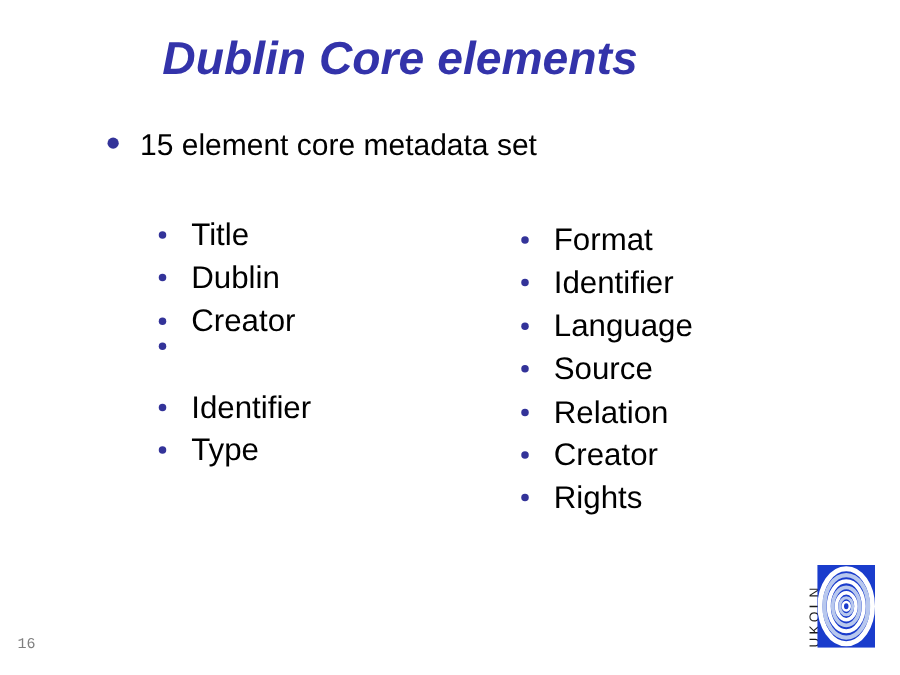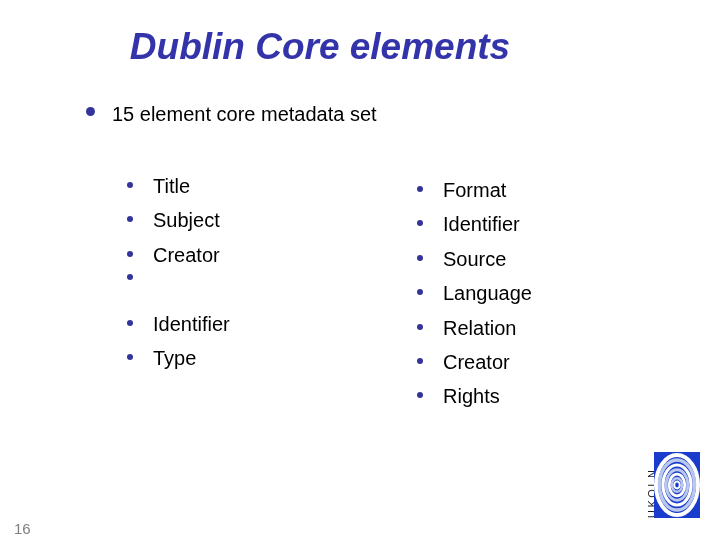--- a/index.html
+++ b/index.html
@@ -49,21 +49,21 @@
     width: 9px;
     height: 9px;
     border-radius: 50%;
     background: #333399;
     display: inline-block;
     position: relative;
     top: -5px;
     flex: none;
   }
   .lead-text {
-    font-size: 20px;
+    font-size: 24px;
     color: #000000;
     margin-left: 17px;
     white-space: nowrap;
   }
 
   
   .col {
     position: absolute;
   }
   .col-left  { left: 127px; top: 176px; }
@@ -78,34 +78,35 @@
     width: 6px;
     height: 6px;
     border-radius: 50%;
     background: #333399;
     display: inline-block;
     position: relative;
     top: -5px;
     flex: none;
   }
   .el-label {
-    font-size: 20px;
+    font-size: 25px;
     color: #000000;
     margin-left: 20px;
     white-space: nowrap;
     line-height: 1;
   }
 
   
   .page-number {
     position: absolute;
     left: 14px;
-    top: 520px;
-    font-size: 15px;
+    top: 508px;
+    font-size: 12px;
     color: #7f7f7f;
+    font-family: Liberation Mono, monospace;
   }
 
   
   .logo-block {
     position: absolute;
     left: 634px;
     top: 450px;
     width: 70px;
     height: 70px;
   }
@@ -149,21 +150,21 @@
     <span class="lead-text">15 element core metadata set</span>
   </div>
 
   <div class="col col-left">
     <div class="el-item">
       <span class="el-bullet"></span>
       <span class="el-label">Title</span>
     </div>
     <div class="el-item">
       <span class="el-bullet"></span>
-      <span class="el-label">Subject</span>
+      <span class="el-label">Dublin</span>
     </div>
     <div class="el-item">
       <span class="el-bullet"></span>
       <span class="el-label">Creator</span>
     </div>
     <div class="el-item">
       <span class="el-bullet"></span>
     </div>
     <div class="el-item">
       <span class="el-bullet"></span>
@@ -179,25 +180,25 @@
     <div class="el-item">
       <span class="el-bullet"></span>
       <span class="el-label">Format</span>
     </div>
     <div class="el-item">
       <span class="el-bullet"></span>
       <span class="el-label">Identifier</span>
     </div>
     <div class="el-item">
       <span class="el-bullet"></span>
+      <span class="el-label">Language</span>
+    </div>
+    <div class="el-item">
+      <span class="el-bullet"></span>
       <span class="el-label">Source</span>
-    </div>
-    <div class="el-item">
-      <span class="el-bullet"></span>
-      <span class="el-label">Language</span>
     </div>
     <div class="el-item">
       <span class="el-bullet"></span>
       <span class="el-label">Relation</span>
     </div>
     <div class="el-item">
       <span class="el-bullet"></span>
       <span class="el-label">Creator</span>
     </div>
     <div class="el-item">

